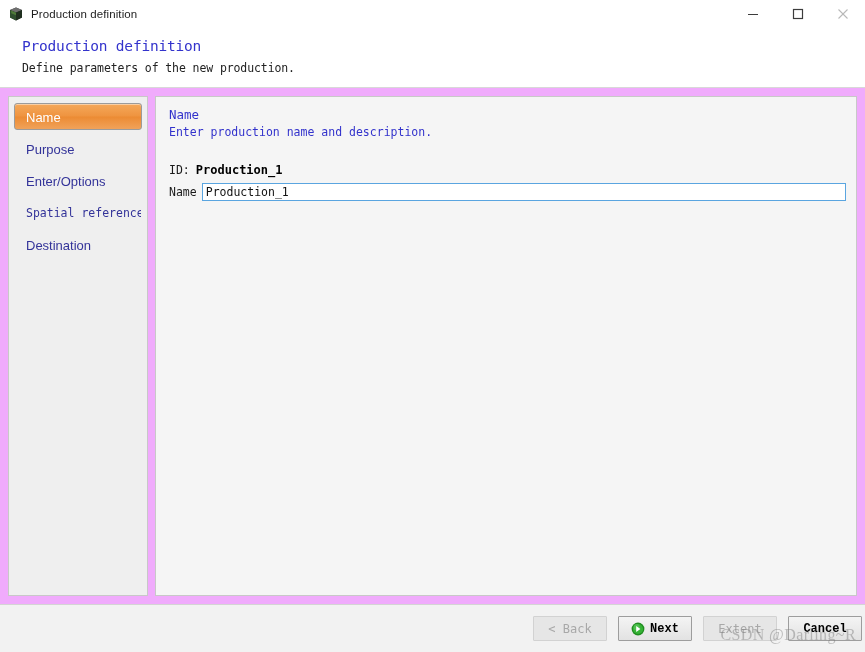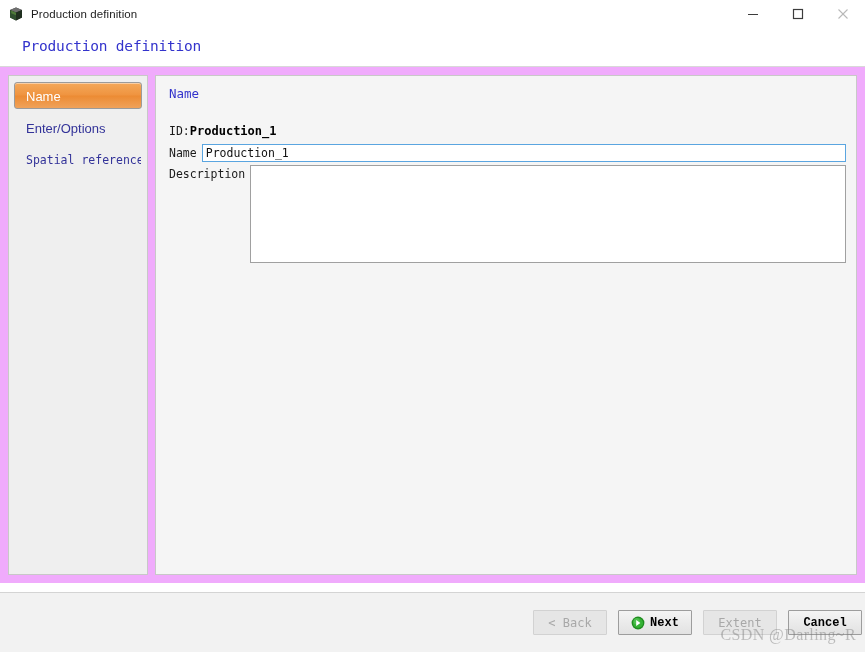--- a/index.html
+++ b/index.html
@@ -147,20 +147,21 @@
     margin-top: 1px;
   }
 
   .id-row {
     margin-top: 22px;
     font-family: "DejaVu Sans Mono", monospace;
     font-size: 11.5px;
     color: #1a1a1a;
     display: flex;
     align-items: flex-start;
+    gap: 6px;
   }
   #id-value {
     font-family: "DejaVu Sans Mono", monospace;
     font-weight: bold;
     font-size: 12px;
     color: #000000;
   }
 
   .field-row {
     margin-top: 6px;
@@ -202,21 +203,21 @@
     padding: 2px 3px;
     outline: none;
     resize: none;
     border-radius: 0;
   }
 
   
   #footer {
     position: absolute;
     left: 0; right: 0; bottom: 0;
-    height: 60px;
+    height: 48px;
     background: #f2f2f2;
     border-top: 1px solid #d4d4d4;
     display: flex;
     align-items: center;
     justify-content: flex-end;
     padding-right: 1px;
     box-sizing: border-box;
   }
   .fbtn {
     height: 25px;
@@ -292,47 +293,47 @@
       <svg width="12" height="12" viewBox="0 0 12 12">
         <line x1="1.5" y1="1.5" x2="10.5" y2="10.5" stroke="#b9b9b9" stroke-width="1.1"></line>
         <line x1="10.5" y1="1.5" x2="1.5" y2="10.5" stroke="#b9b9b9" stroke-width="1.1"></line>
       </svg>
     </div>
   </div>
 </div>
 
 <div id="header">
   <div id="header-title">Production definition</div>
+  <div id="header-subtitle">Define parameters of the new production.</div>
 </div>
 
 <div id="body-area">
 
   <div id="steps-panel">
     <div class="step active">Name</div>
+    <div class="step">Purpose</div>
     <div class="step">Enter/Options</div>
     <div class="step mono">Spatial reference s</div>
+    <div class="step">Destination</div>
   </div>
 
   <div id="content-panel">
     <div id="section-title">Name</div>
+    <div id="section-subtitle">Enter production name and description.</div>
 
     <div class="id-row">
       <span>ID:</span>
       <span id="id-value">Production_1</span>
     </div>
 
     <div class="field-row">
       <span class="field-label">Name</span>
       <input id="name-input" type="text" autofocus="" value="Production_1" style="">
     </div>
 
-    <div class="field-row desc-row">
-      <span class="field-label">Description</span>
-      <textarea id="desc-input" placeholder="" style=""></textarea>
-    </div>
   </div>
 </div>
 
 <div id="footer">
   <div class="fbtn disabled">&lt; Back</div>
 
   <div class="fbtn enabled">
     <span>
       <svg width="14" height="14" viewBox="0 0 14 14" style="display:block">
         <circle cx="7" cy="7" r="6.4" fill="#1f8c1f"></circle>

